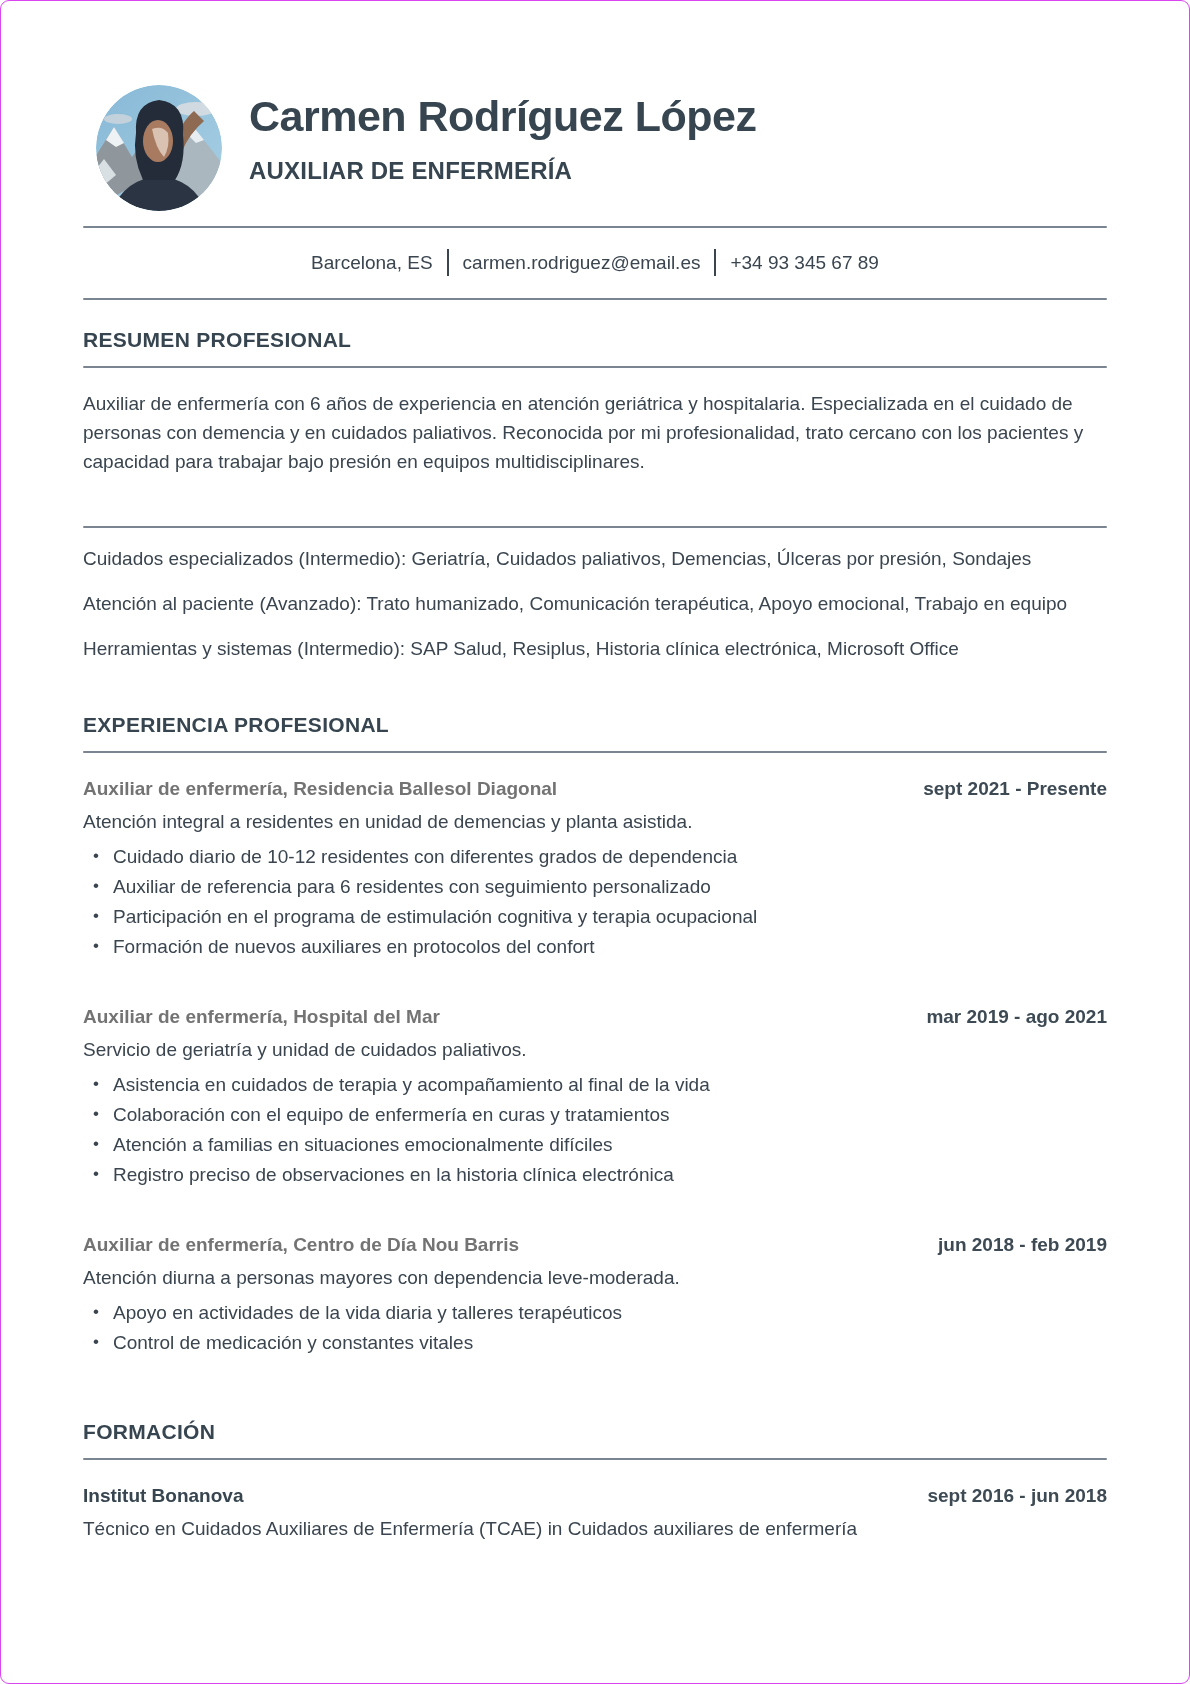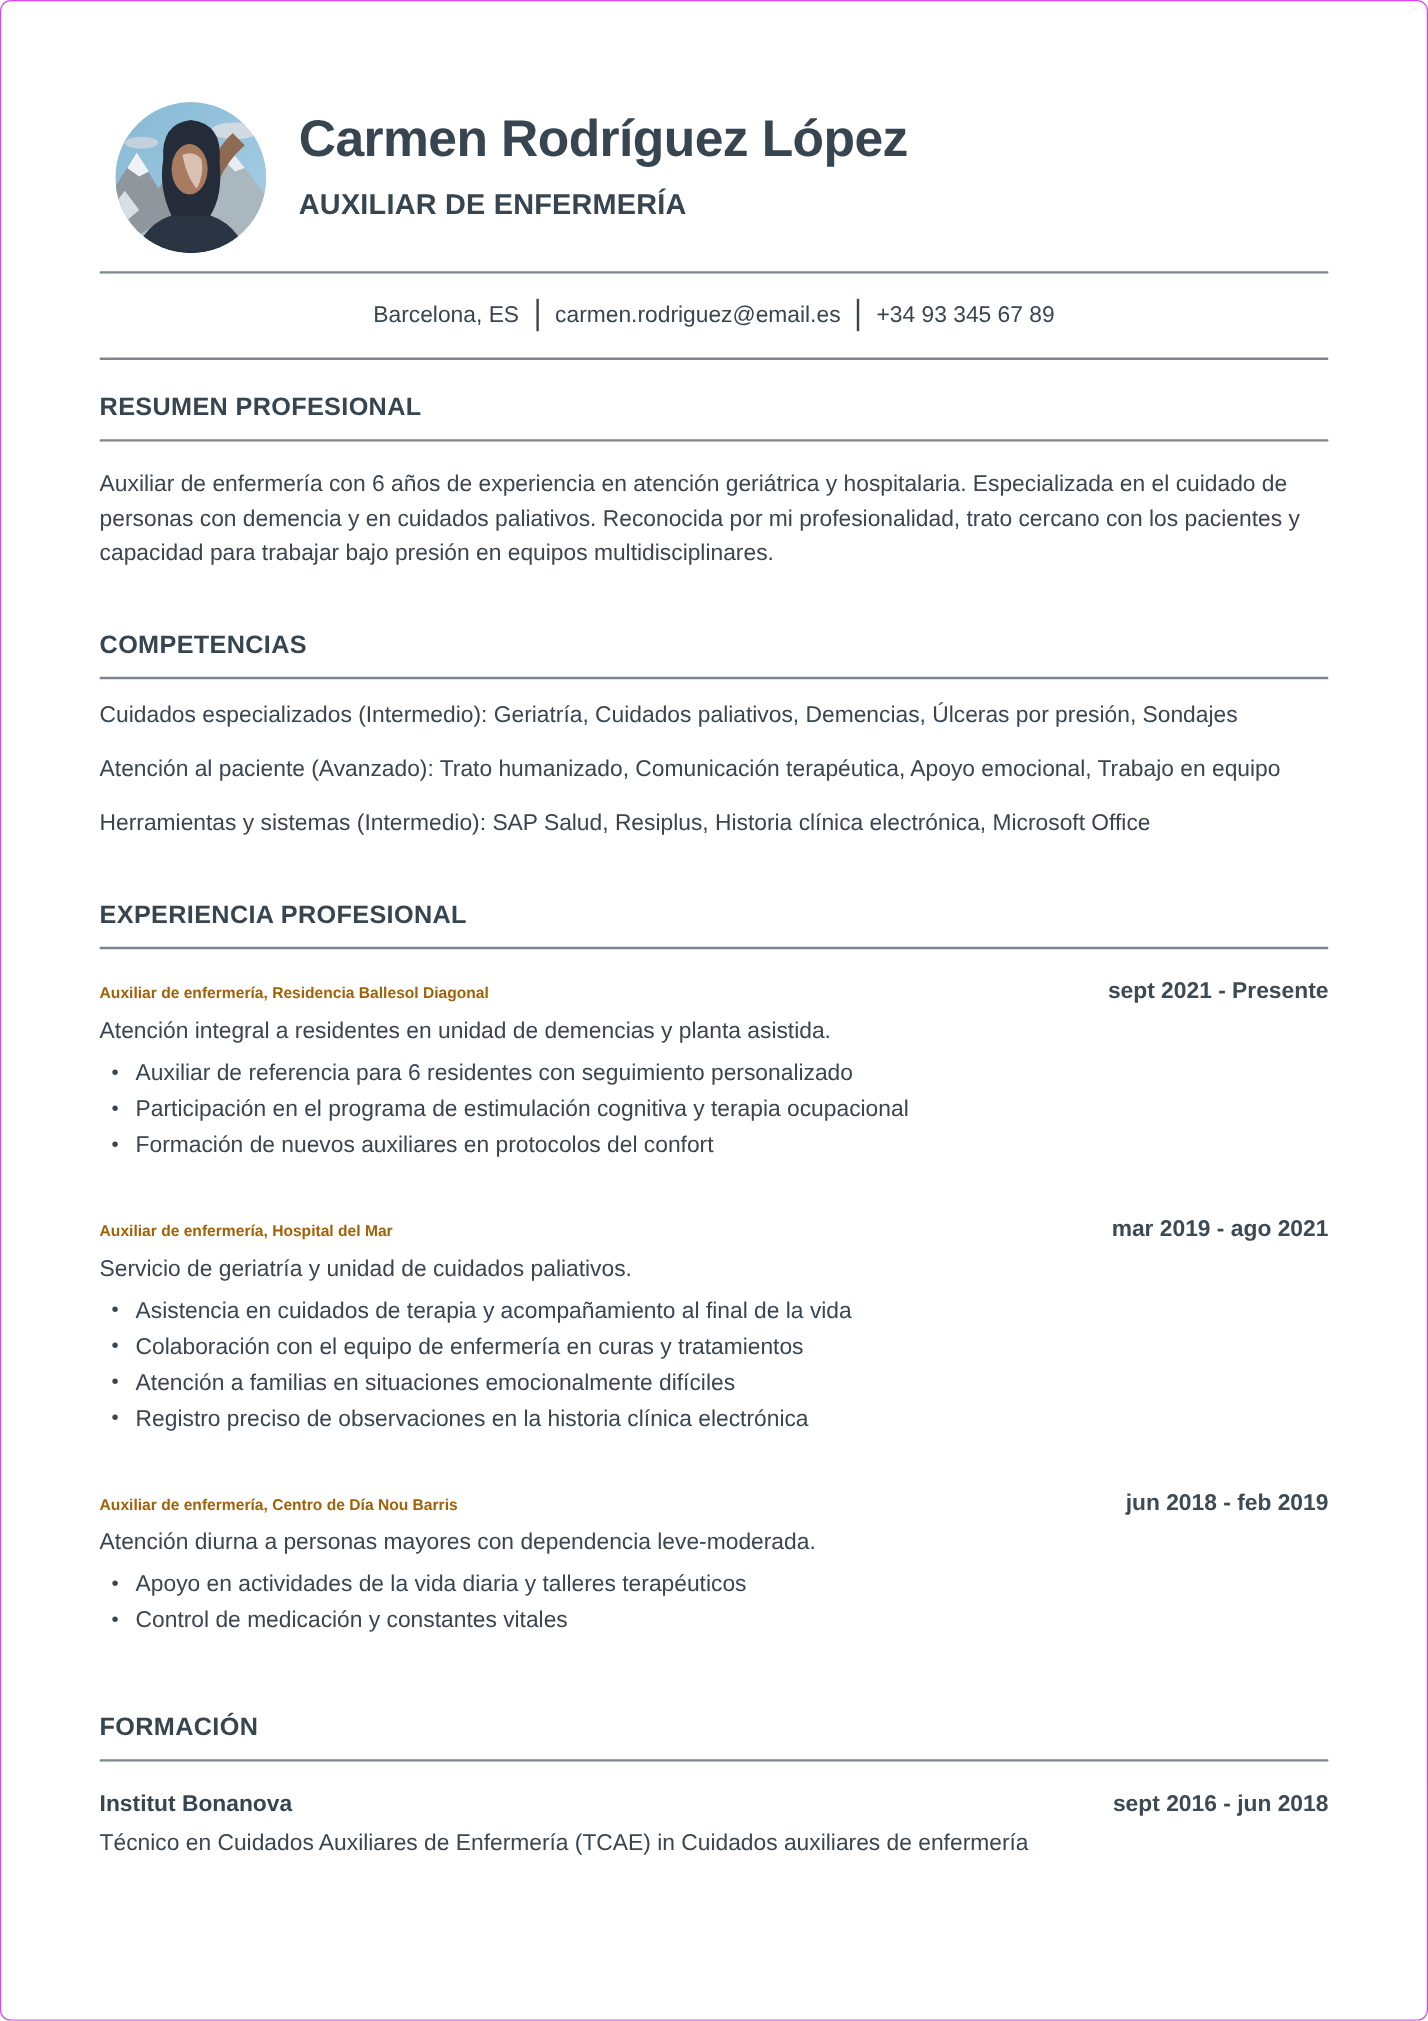--- a/index.html
+++ b/index.html
@@ -101,23 +101,23 @@
 
   
   .job { margin-top: 25px; }
   .job + .job { margin-top: 44px; }
   .job-header {
     display: flex;
     justify-content: space-between;
     align-items: baseline;
   }
   .job-name {
-    font-size: 13px;
-    font-weight: 700;
-    color: #a16207;
+    font-size: 19px;
+    font-weight: 700;
+    color: #737373;
   }
   .job-dates {
     font-size: 19px;
     font-weight: 700;
     color: #3d4a54;
     white-space: nowrap;
   }
   .job-desc {
     margin-top: 8px;
     font-size: 19px;
@@ -213,40 +213,40 @@
 
     <div class="rule"></div>
 
     <div class="section">
       <div class="section-heading">RESUMEN PROFESIONAL</div>
       <div class="rule section-rule"></div>
       <p class="summary-text">Auxiliar de enfermería con 6 años de experiencia en atención geriátrica y hospitalaria. Especializada en el cuidado de personas con demencia y en cuidados paliativos. Reconocida por mi profesionalidad, trato cercano con los pacientes y capacidad para trabajar bajo presión en equipos multidisciplinares.</p>
     </div>
 
     <div class="section">
-      <div class="section-heading">COMPETENCIAS</div>
       <div class="rule section-rule"></div>
       <div class="skills-list">
         <p class="skill-item">Cuidados especializados (Intermedio): Geriatría, Cuidados paliativos, Demencias, Úlceras por presión, Sondajes</p>
         <p class="skill-item">Atención al paciente (Avanzado): Trato humanizado, Comunicación terapéutica, Apoyo emocional, Trabajo en equipo</p>
         <p class="skill-item">Herramientas y sistemas (Intermedio): SAP Salud, Resiplus, Historia clínica electrónica, Microsoft Office</p>
       </div>
     </div>
 
     <div class="section">
       <div class="section-heading">EXPERIENCIA PROFESIONAL</div>
       <div class="rule section-rule"></div>
 
       <div class="job">
         <div class="job-header">
           <span class="job-name">Auxiliar de enfermería, Residencia Ballesol Diagonal</span>
           <span class="job-dates">sept 2021 - Presente</span>
         </div>
         <div class="job-desc">Atención integral a residentes en unidad de demencias y planta asistida.</div>
         <ul class="bullets">
+          <li>Cuidado diario de 10-12 residentes con diferentes grados de dependencia</li>
           <li>Auxiliar de referencia para 6 residentes con seguimiento personalizado</li>
           <li>Participación en el programa de estimulación cognitiva y terapia ocupacional</li>
           <li>Formación de nuevos auxiliares en protocolos del confort</li>
         </ul>
       </div>
 
       <div class="job">
         <div class="job-header">
           <span class="job-name">Auxiliar de enfermería, Hospital del Mar</span>
           <span class="job-dates">mar 2019 - ago 2021</span>

